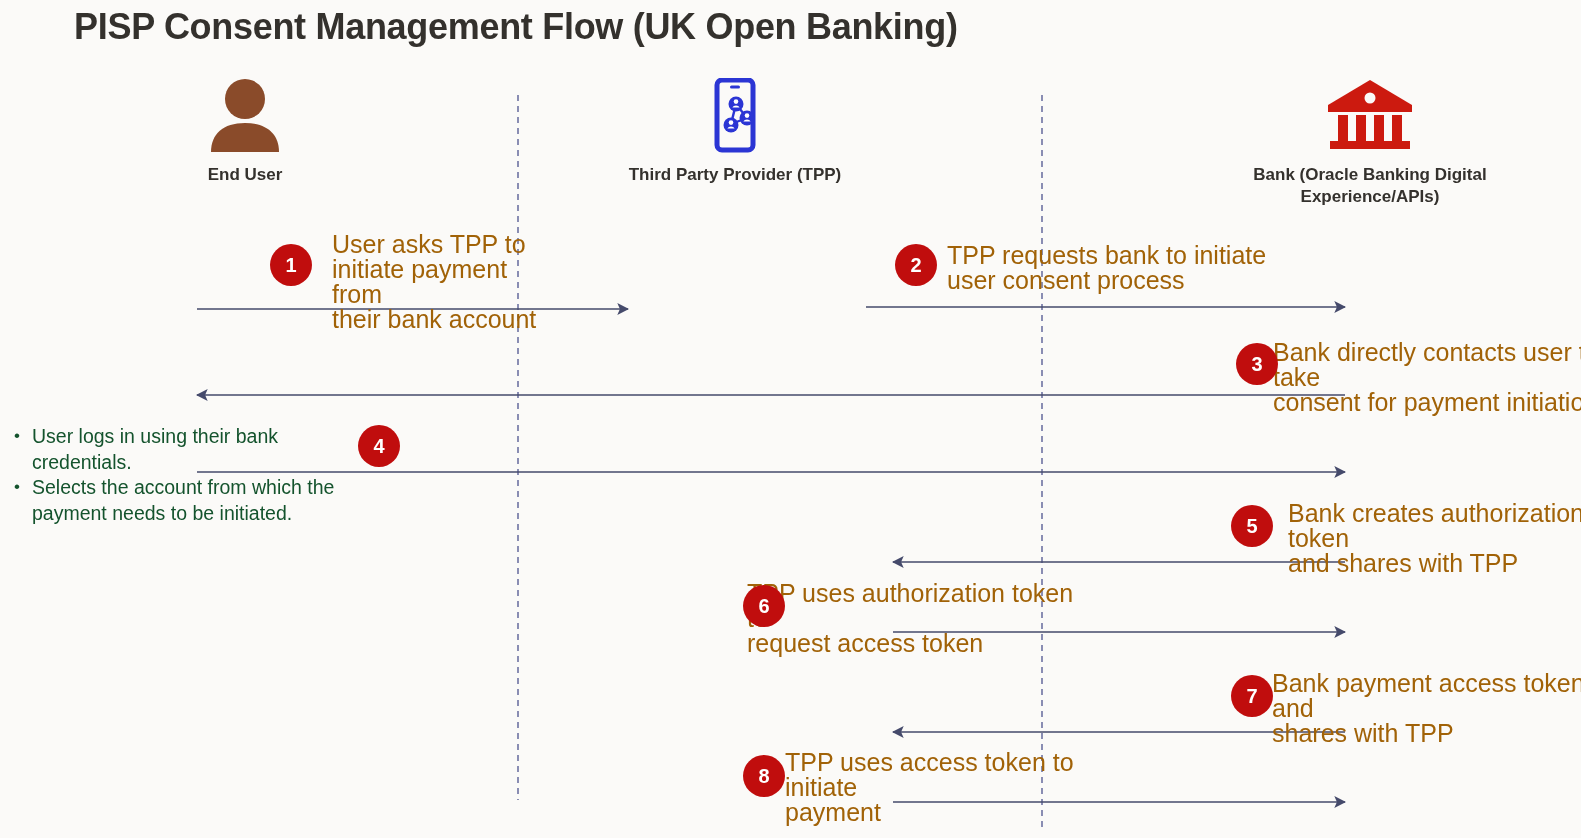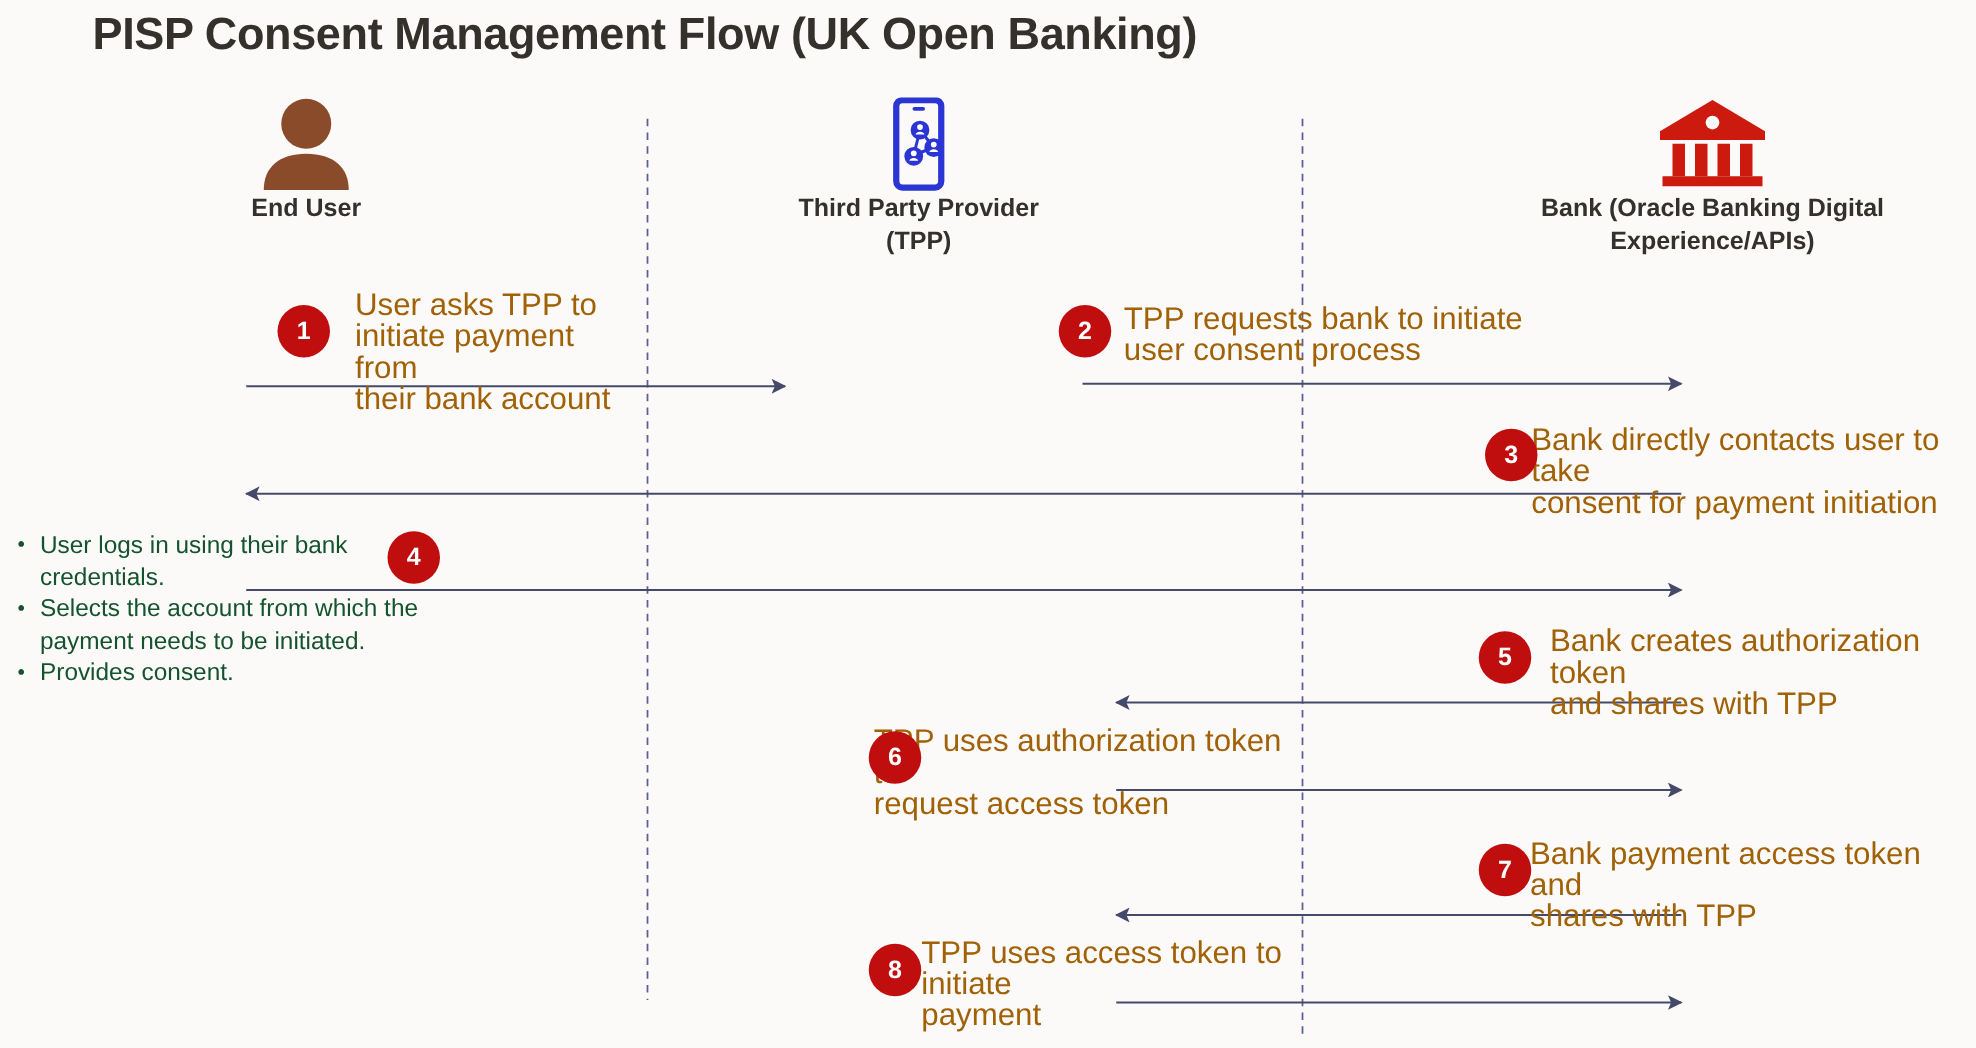--- a/index.html
+++ b/index.html
@@ -13,20 +13,21 @@
     font-family: "Liberation Sans", sans-serif;
     overflow: hidden;
     position: relative;
     color: #3a3a38;
   }
 
   #canvas {
     position: relative;
     width: 1389px;
     height: 838px;
+    padding-left: 48px;
   }
 
   
   .title {
     position: absolute;
     left: 74px;
     top: 6px;
     font-size: 36px;
     font-weight: bold;
     letter-spacing: -0.3px;
@@ -46,22 +47,22 @@
   
   .actor {
     position: absolute;
     text-align: center;
   }
   .actor-icon {
     display: block;
     margin: 0 auto;
   }
   .actor-label {
-    margin-top: 0;
-    font-size: 20px;
+    margin-top: 10px;
+    font-size: 17px;
     font-weight: bold;
     color: #34312d;
     line-height: 1.3;
   }
 
   .actor-user   { left: 140px; top: 78px; width: 210px; }
   .actor-tpp    { left: 628px; top: 78px; width: 214px; }
   .actor-bank   { left: 1205px; top: 78px; width: 330px; text-align: center; }
 
   
@@ -217,21 +218,20 @@
   </div>
 
   <div class="step">
     <div class="badge" style="left:310px; top:425px;">4</div>
   </div>
 
   <div class="bullets">
     <ul>
       <li>User logs in using their bank credentials.</li>
       <li>Selects the account from which the payment needs to be initiated.</li>
-      <li>Provides consent.</li>
     </ul>
   </div>
 
   <div class="step">
     <div class="badge" style="left:1183px; top:505px;">5</div>
     <div class="step-text" style="left:1240px; top:501px; width:350px;">Bank creates authorization token
 and shares with TPP</div>
   </div>
 
   <div class="step">

